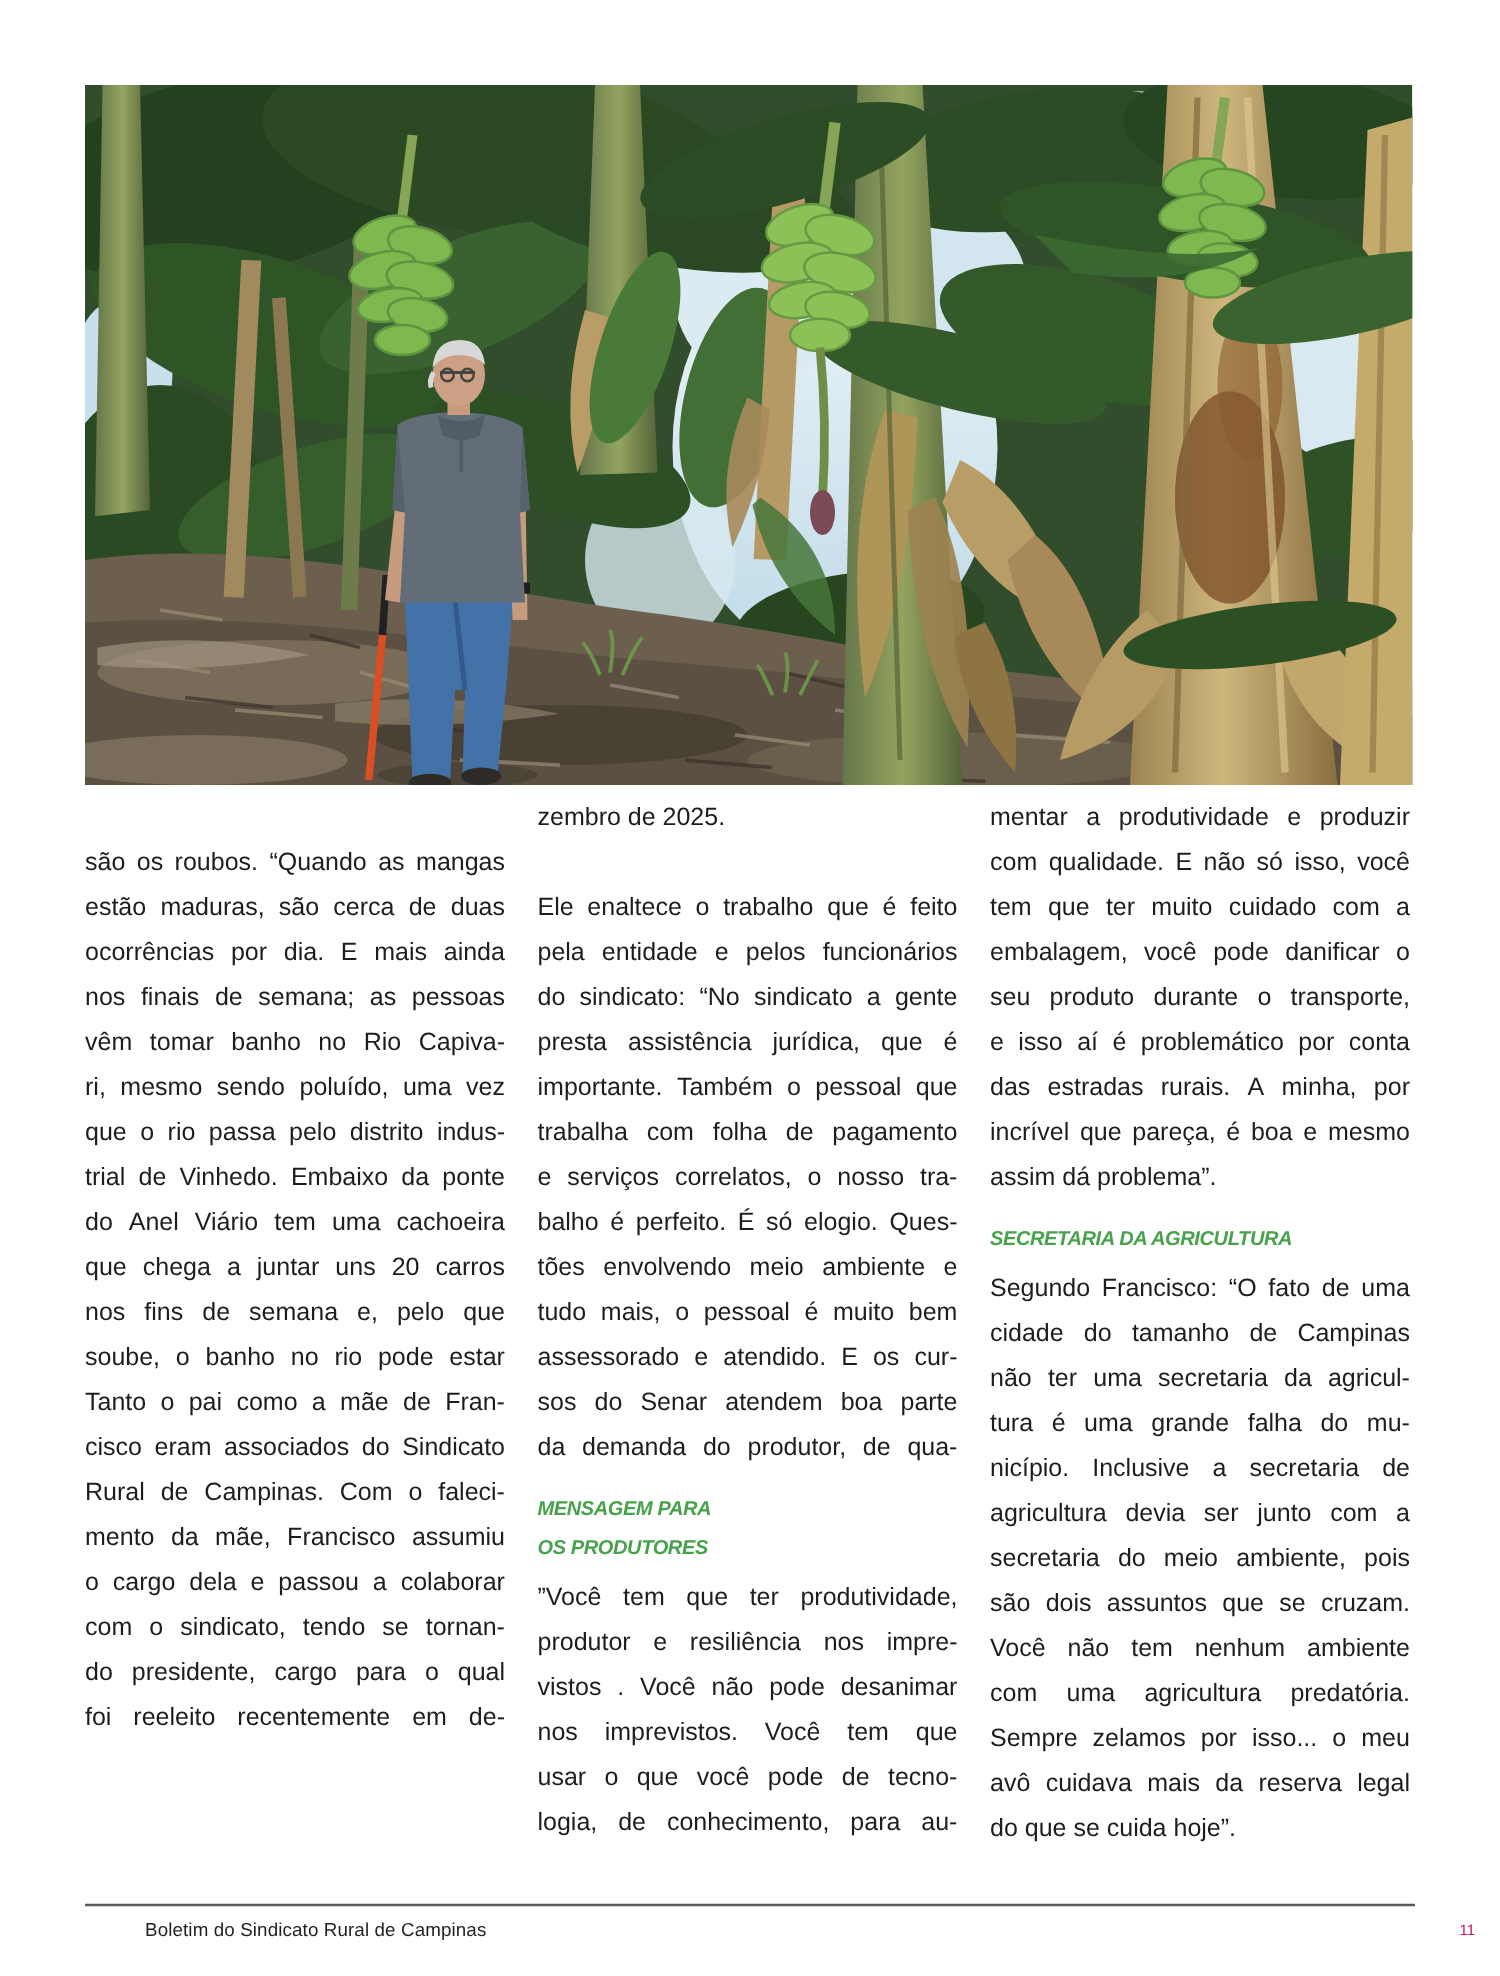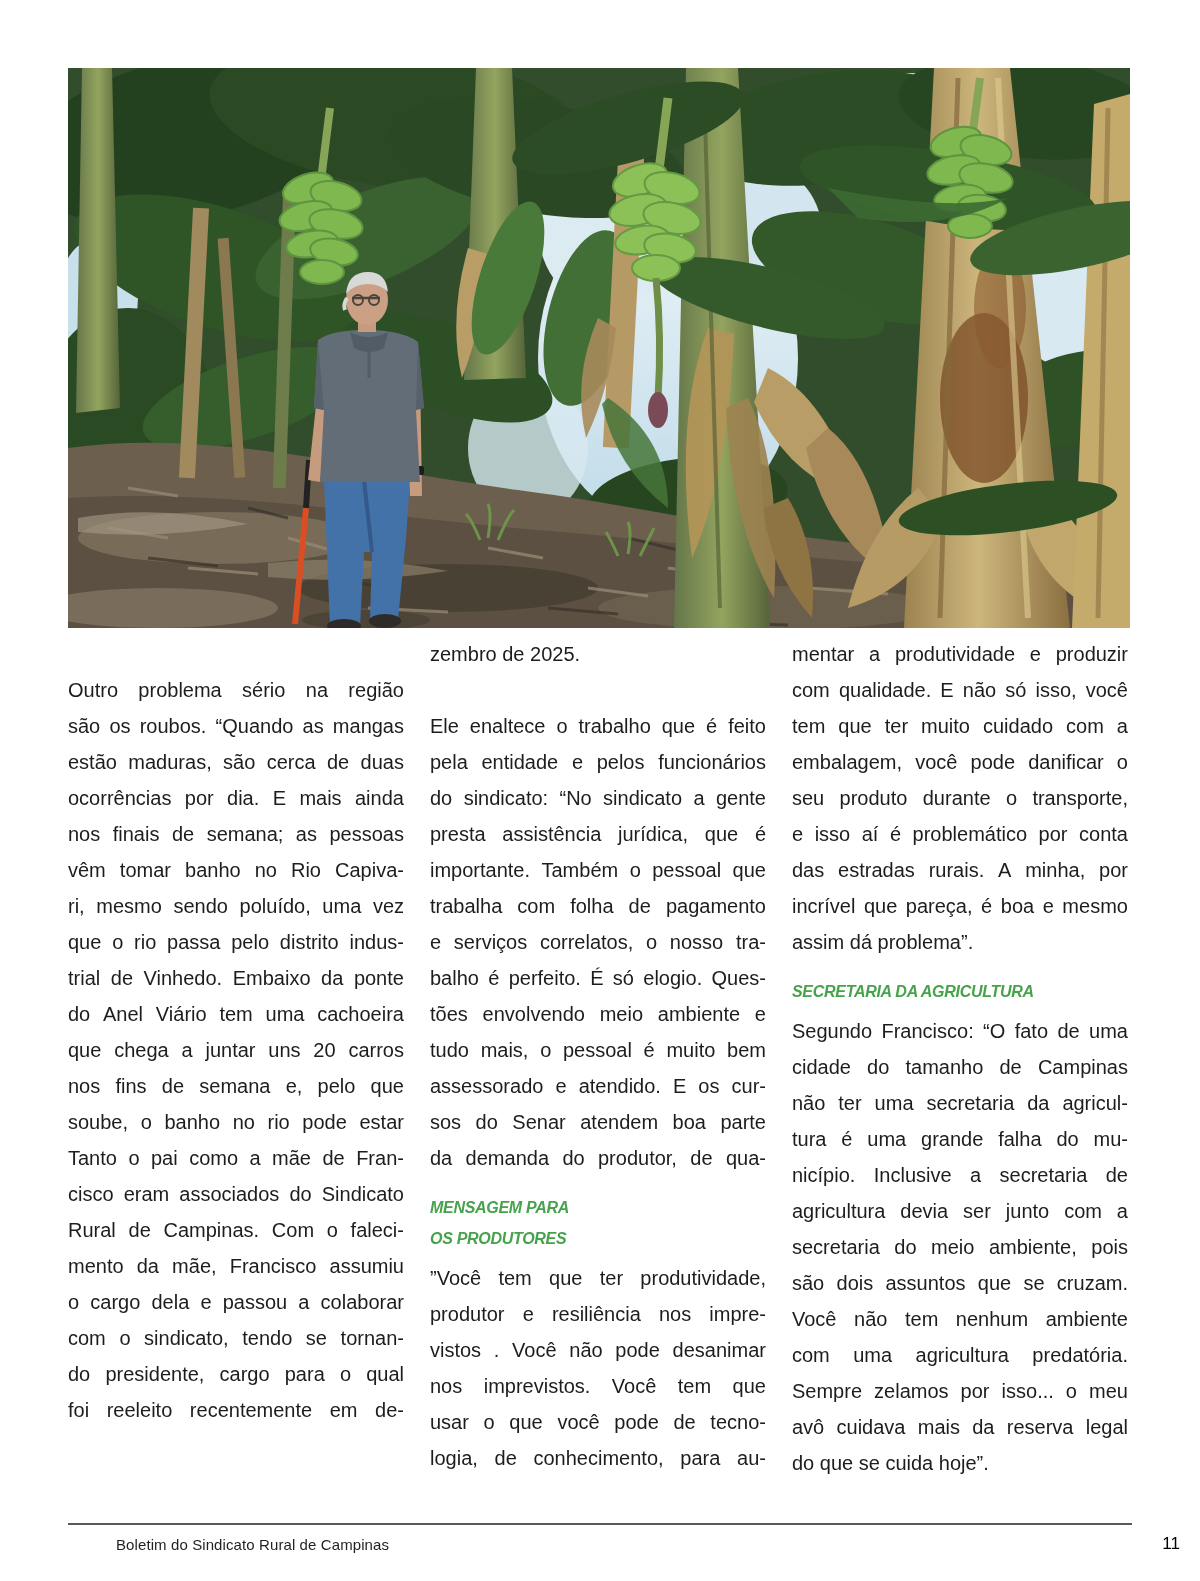--- a/index.html
+++ b/index.html
@@ -24,21 +24,21 @@
   .heading-line{
     font-size:16px;line-height:31px;font-weight:bold;font-style:italic;
     letter-spacing:-0.3px;
   }
   .footer-rule{position:absolute;left:68px;top:1523px;width:1064px;height:2px;background:#58595b;}
   .footer-bar{
     position:absolute;left:68px;top:1532px;width:1064px;height:24px;
     display:flex;justify-content:space-between;align-items:center;margin-left:48px;
   }
   .footer-left{font-size:15px;color:#231f20;letter-spacing:0.1px;}
-  .footer-page{font-size:17px;color:#000000;}
+  .footer-page{font-size:12px;color:#be185d;}
 </style>
 </head>
 <body>
 
 <div>
 
   <div class="photo-wrap">
     <svg viewBox="0 0 1062 560" preserveAspectRatio="none">
       <defs>
         <linearGradient id="skyg" x1="0" y1="0" x2="0" y2="1">
@@ -237,27 +237,20 @@
 
       <path d="M760,120 q120,24 180,10 q-60,34 -150,20 Z" fill="#3c6a32" opacity="0.9"></path>
       <path d="M540,330 q60,40 60,110 q-52,-40 -66,-104 Z" fill="#46753a" opacity="0.85"></path>
     </svg>
   </div>
 
   <div id="columns">
       <div class="col" style="left: 68px;">
         <div class="spacer"></div>
         <div class="line just">
-          <span>Outro</span>
-          <span>problema</span>
-          <span>sério</span>
-          <span>na</span>
-          <span>região</span>
-        </div>
-        <div class="line just">
           <span>são</span>
           <span>os</span>
           <span>roubos.</span>
           <span>“Quando</span>
           <span>as</span>
           <span>mangas</span>
         </div>
         <div class="line just">
           <span>estão</span>
           <span>maduras,</span>

